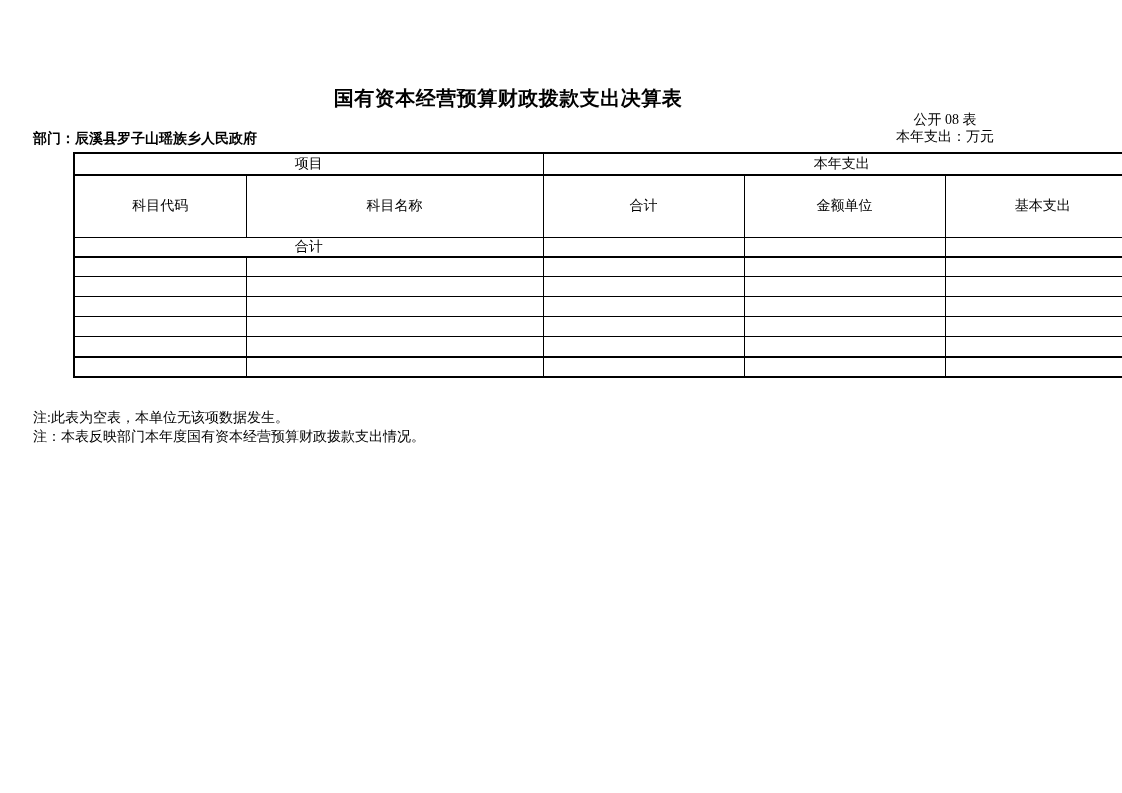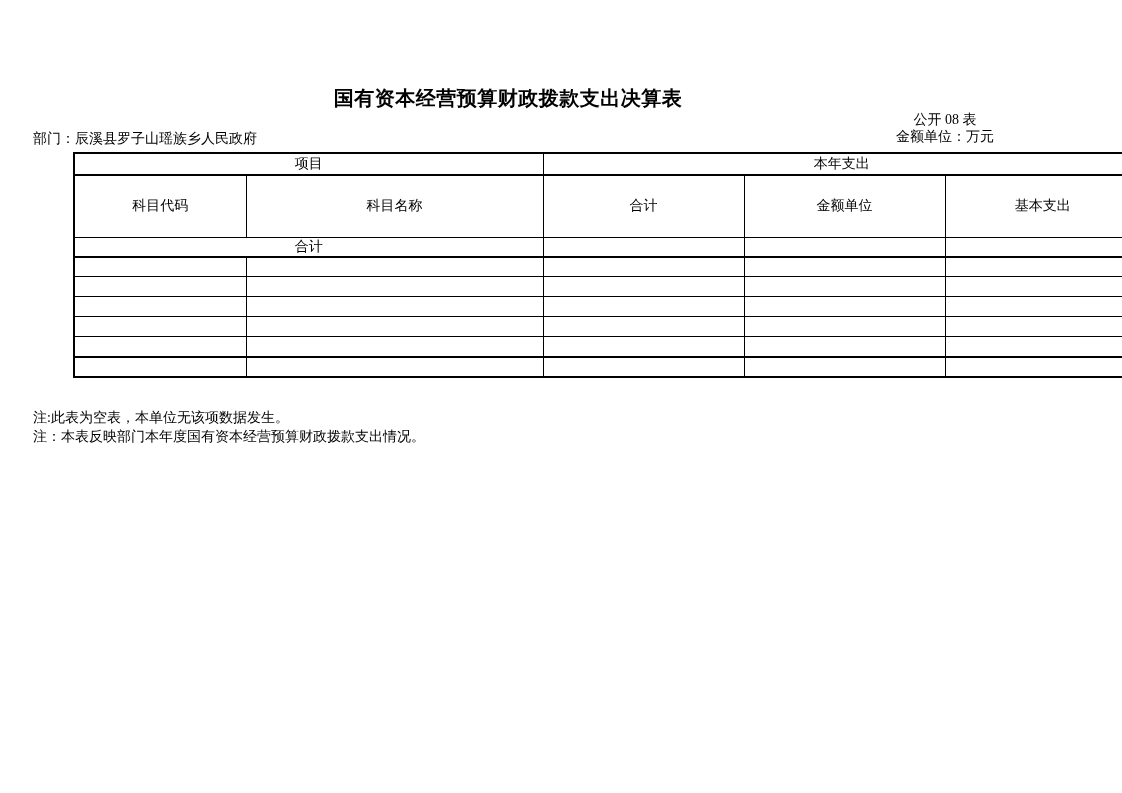--- a/index.html
+++ b/index.html
@@ -23,20 +23,21 @@
     position: absolute;
     top: 111px; right: 22px;
     text-align: center;
     font-size: 14px;
     line-height: 17px;
   }
   .dept {
     position: absolute;
     top: 130px; left: 33px;
     font-size: 14px;
+    font-weight: bold;
   }
   table.report {
     position: absolute;
     top: 152px; left: 33px;
     width: 1067px;
     table-layout: fixed;
     border-collapse: collapse;
     border: 2px solid #000000;
     margin-left: 40px;
   }
@@ -66,21 +67,21 @@
 </style>
 </head>
 <body>
 
 <div class="page">
 
   <div class="title">国有资本经营预算财政拨款支出决算表</div>
 
   <div class="meta">
     <div>公开 08 表</div>
-    <div>金额单位：万元</div>
+    <div>本年支出：万元</div>
   </div>
 
   <div class="dept">部门：辰溪县罗子山瑶族乡人民政府</div>
 
   <table class="report">
     <colgroup>
       <col style="width:172px">
       <col style="width:297px">
       <col style="width:201px">
       <col style="width:201px">

